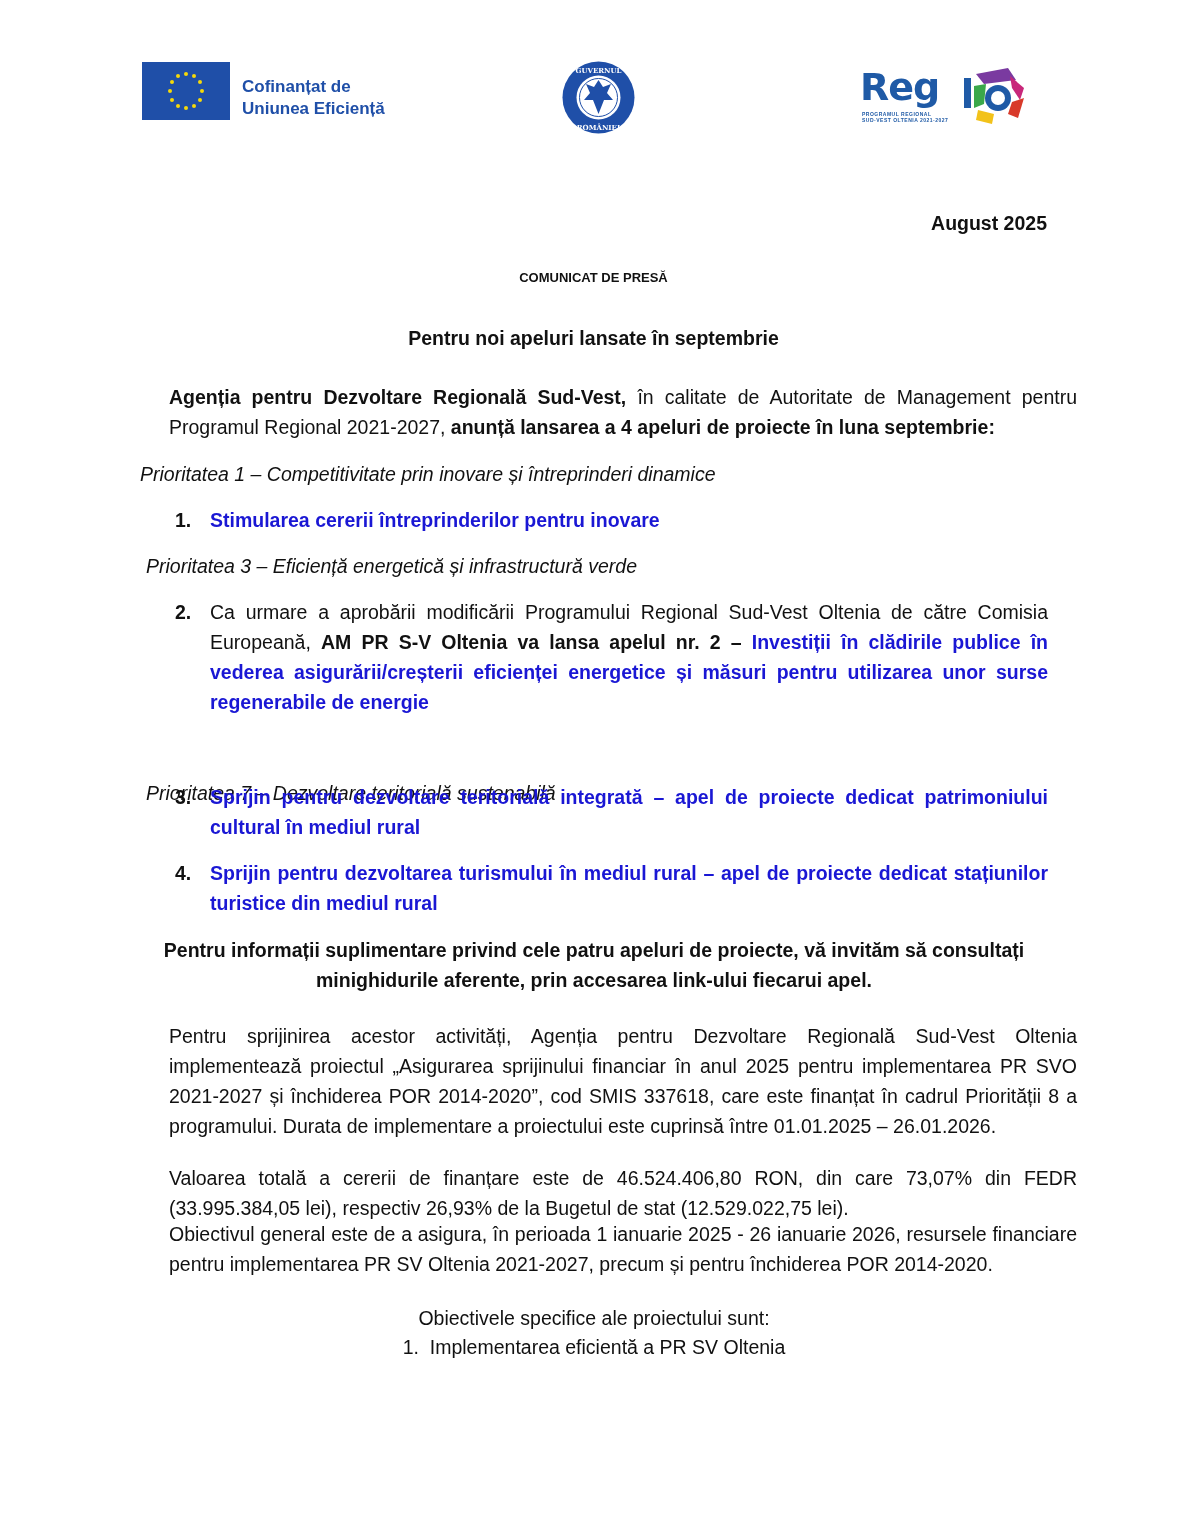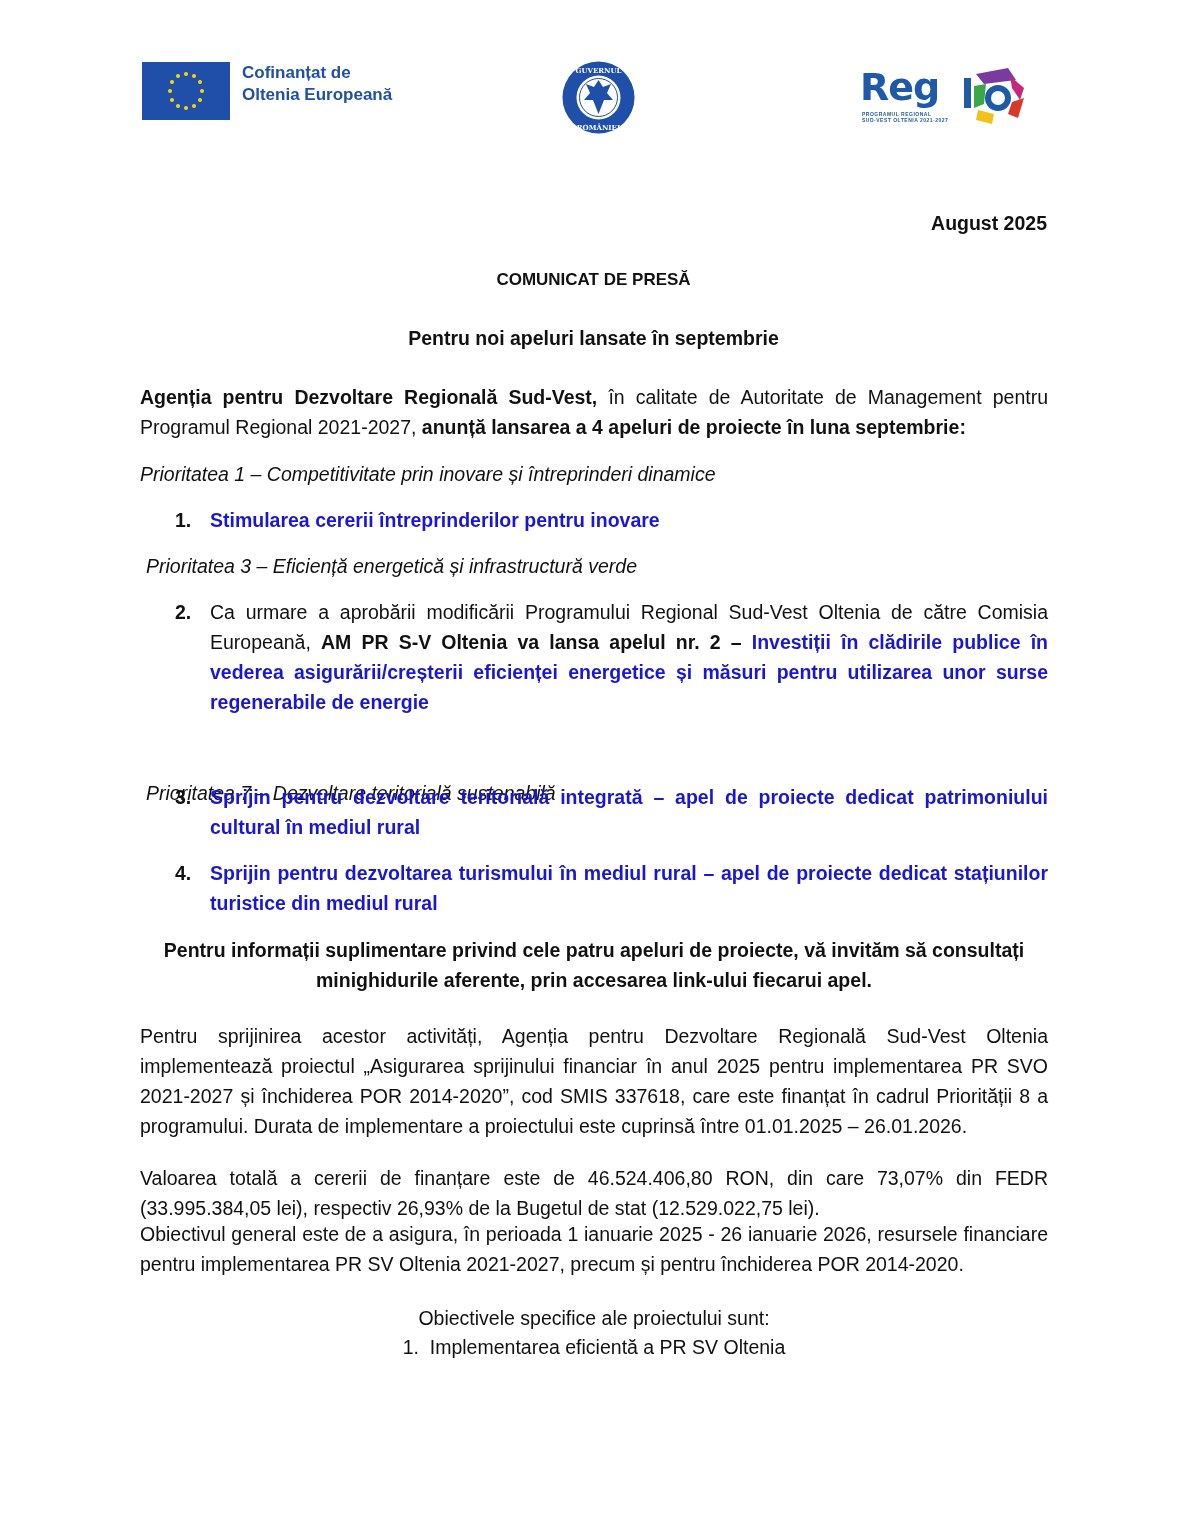--- a/index.html
+++ b/index.html
@@ -2,33 +2,33 @@
 <html><head>
   <meta charset="utf-8">
   <style>
     html, body { margin: 0; padding: 0; background: #ffffff; }
     body {
       width: 1187px; height: 1536px; position: relative; overflow: hidden;
       font-family: "Liberation Sans", "DejaVu Sans", sans-serif;
       color: #111111;
     }
     .header { position: absolute; left: 0; top: 0; width: 1187px; height: 150px; }
-    .eu-logo { position: absolute; left: 142px; top: 62px; display: flex; align-items: flex-start; }
+    .eu-logo { position: absolute; left: 142px; top: 62px; display: flex; align-items: flex-end; }
     .eu-flag { width: 88px; height: 58px; background: #1f4fa8; position: relative; }
     .eu-flag svg { position: absolute; left: 0; top: 0; }
     .eu-text { margin-left: 12px; color: #1f4fa8; font-weight: bold; font-size: 17px; line-height: 22px; }
     .gov-logo { position: absolute; left: 561px; top: 60px; width: 75px; height: 75px; }
     .regio-logo { position: absolute; left: 860px; top: 62px; width: 170px; height: 70px; }
     .regio-word { position: absolute; left: 0; top: 0; font-size: 38px; font-weight: bold; color: #1f5aa6; letter-spacing: -1px; line-height: 50px; font-family: "DejaVu Sans", sans-serif; }
     .regio-sub { position: absolute; left: 2px; top: 49px; font-size: 5px; font-weight: bold; color: #1f5aa6; line-height: 6px; letter-spacing: 0.5px; }
     .date { position: absolute; right: 140px; top: 212px; font-weight: bold; font-size: 19.5px; text-align: center; }
-    .title { position: absolute; left: 0; width: 1187px; top: 270px; text-align: center; font-weight: bold; font-size: 17px; }
+    .title { position: absolute; left: 0; width: 1187px; top: 270px; text-align: center; font-weight: bold; font-size: 13px; }
     .subtitle { position: absolute; left: 0; width: 1187px; top: 327px; text-align: center; font-weight: bold; font-size: 19.5px; }
     .block { position: absolute; left: 140px; width: 908px; font-size: 19.5px; line-height: 30px; text-align: center; }
-    .justify { text-align: justify; }
+    .justify { text-align: justify; margin-left: 29px; }
     .bold { font-weight: bold; }
     a.lnk { color: #1a17d4; font-weight: bold; cursor: pointer; }
     .item { position: absolute; left: 175px; width: 873px; font-size: 19.5px; line-height: 30px; }
     .item .num { position: absolute; left: 0; top: 0; font-weight: bold; }
     .item .body { margin-left: 35px; text-align: justify; }
     .prio { position: absolute; font-style: italic; font-size: 19.5px; line-height: 30px; }
   </style>
 </head>
 <body>
 
@@ -47,21 +47,21 @@
             <circle cx="36" cy="44" r="2"></circle>
             <circle cx="30" cy="38" r="2"></circle>
           <circle cx="28" cy="29" r="2"></circle>
             <circle cx="30" cy="20" r="2"></circle>
             <circle cx="36" cy="14" r="2"></circle>
         </g>
       </svg>
     </div>
     <div class="eu-text">
       <div>Cofinanțat de</div>
-      <div>Oltenia Europeană</div>
+      <div>Uniunea Eficiență</div>
     </div>
   </div>
 
   <div class="gov-logo">
     <svg width="75" height="75" viewBox="0 0 75 75">
       <circle cx="37.5" cy="37.5" r="36" fill="#1f4fa8"></circle>
       <circle cx="37.5" cy="37.5" r="22" fill="#ffffff"></circle>
       <circle cx="37.5" cy="37.5" r="19" fill="none" stroke="#1f4fa8" stroke-width="1"></circle>
       <path d="M37.5 20 L42 27 L50 24 L46 33 L52 40 L43 40 L37.5 54 L32 40 L23 40 L29 33 L25 24 L33 27 Z" fill="#1f4fa8"></path>
       <text x="37.5" y="13" font-size="7" fill="#ffffff" text-anchor="middle" font-family="DejaVu Serif, serif" font-weight="bold">GUVERNUL</text>

